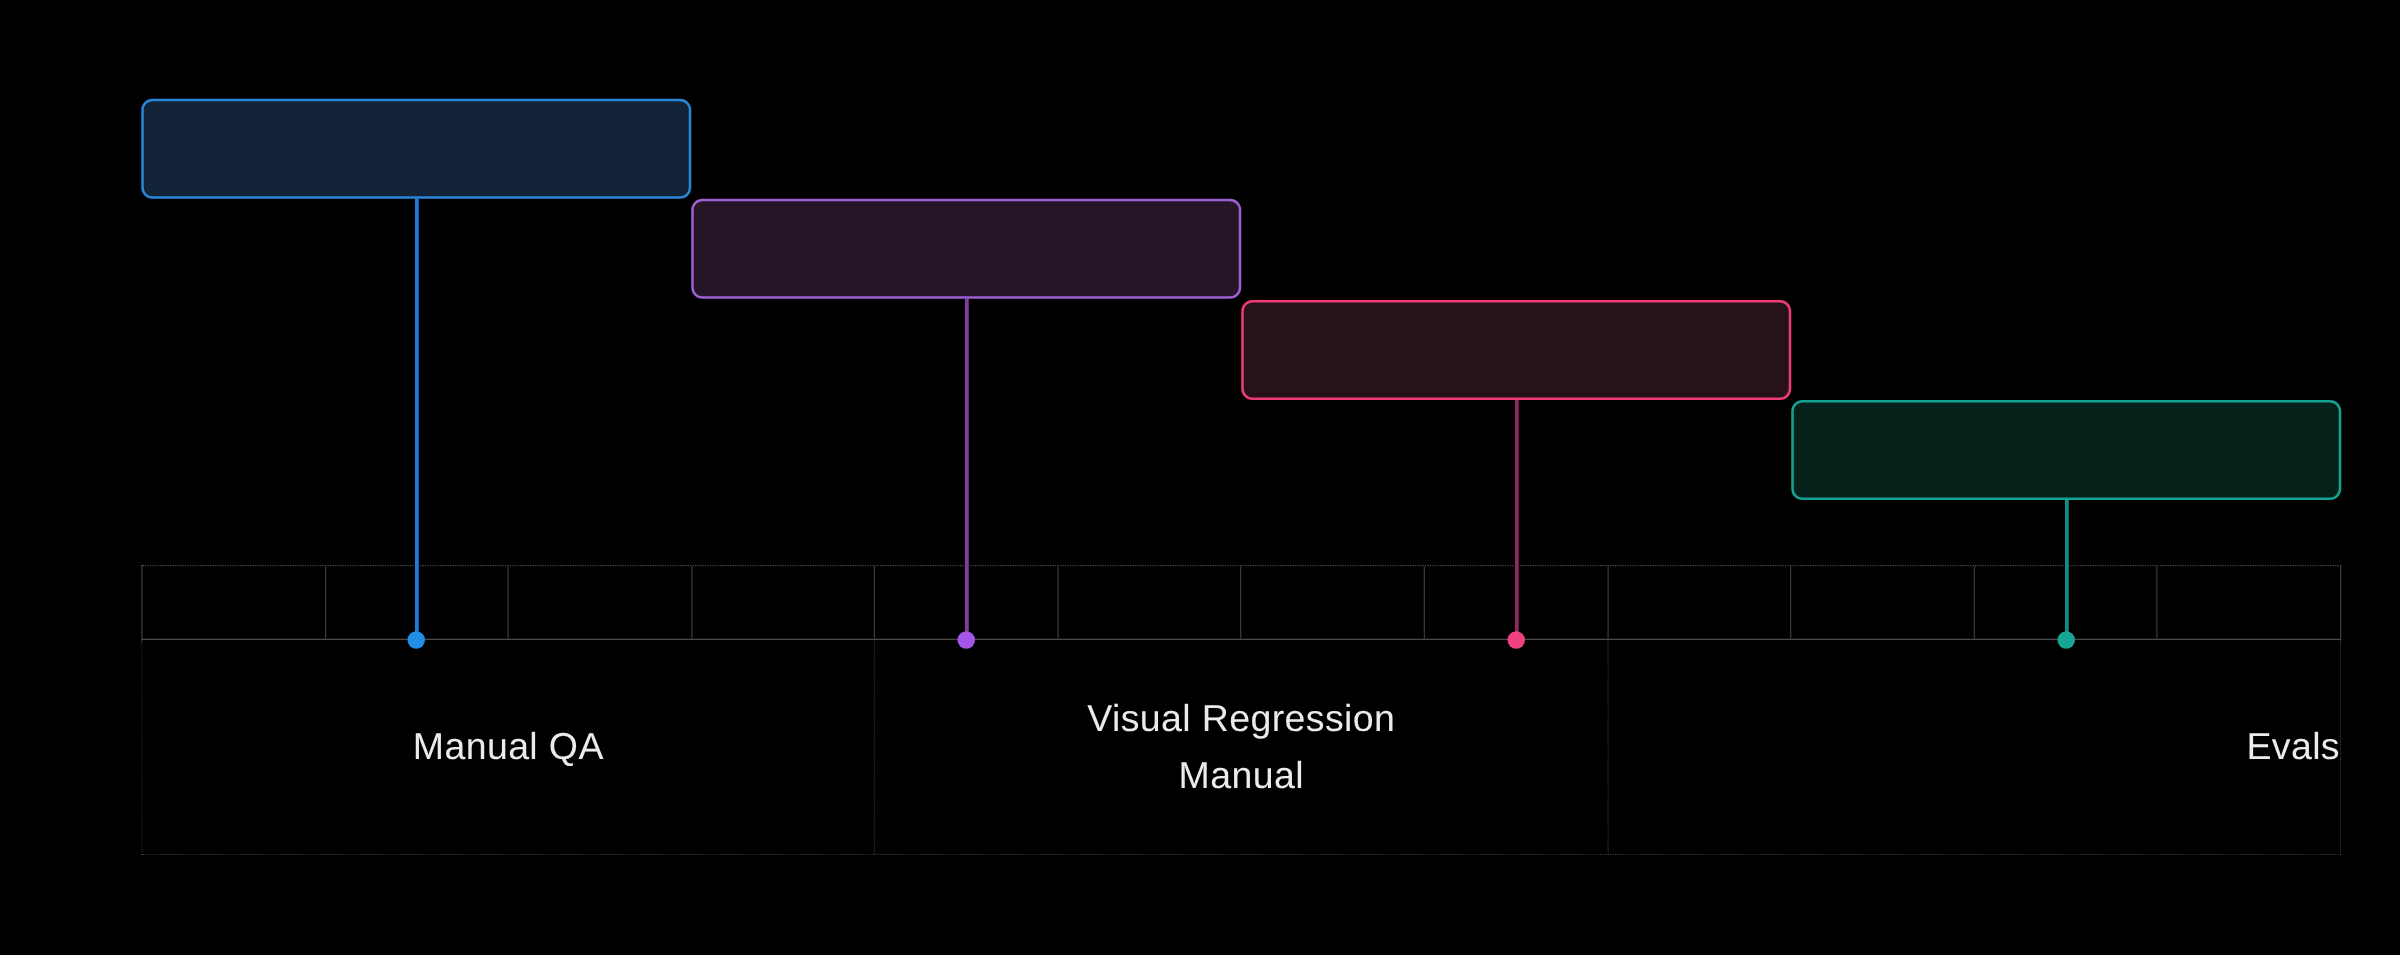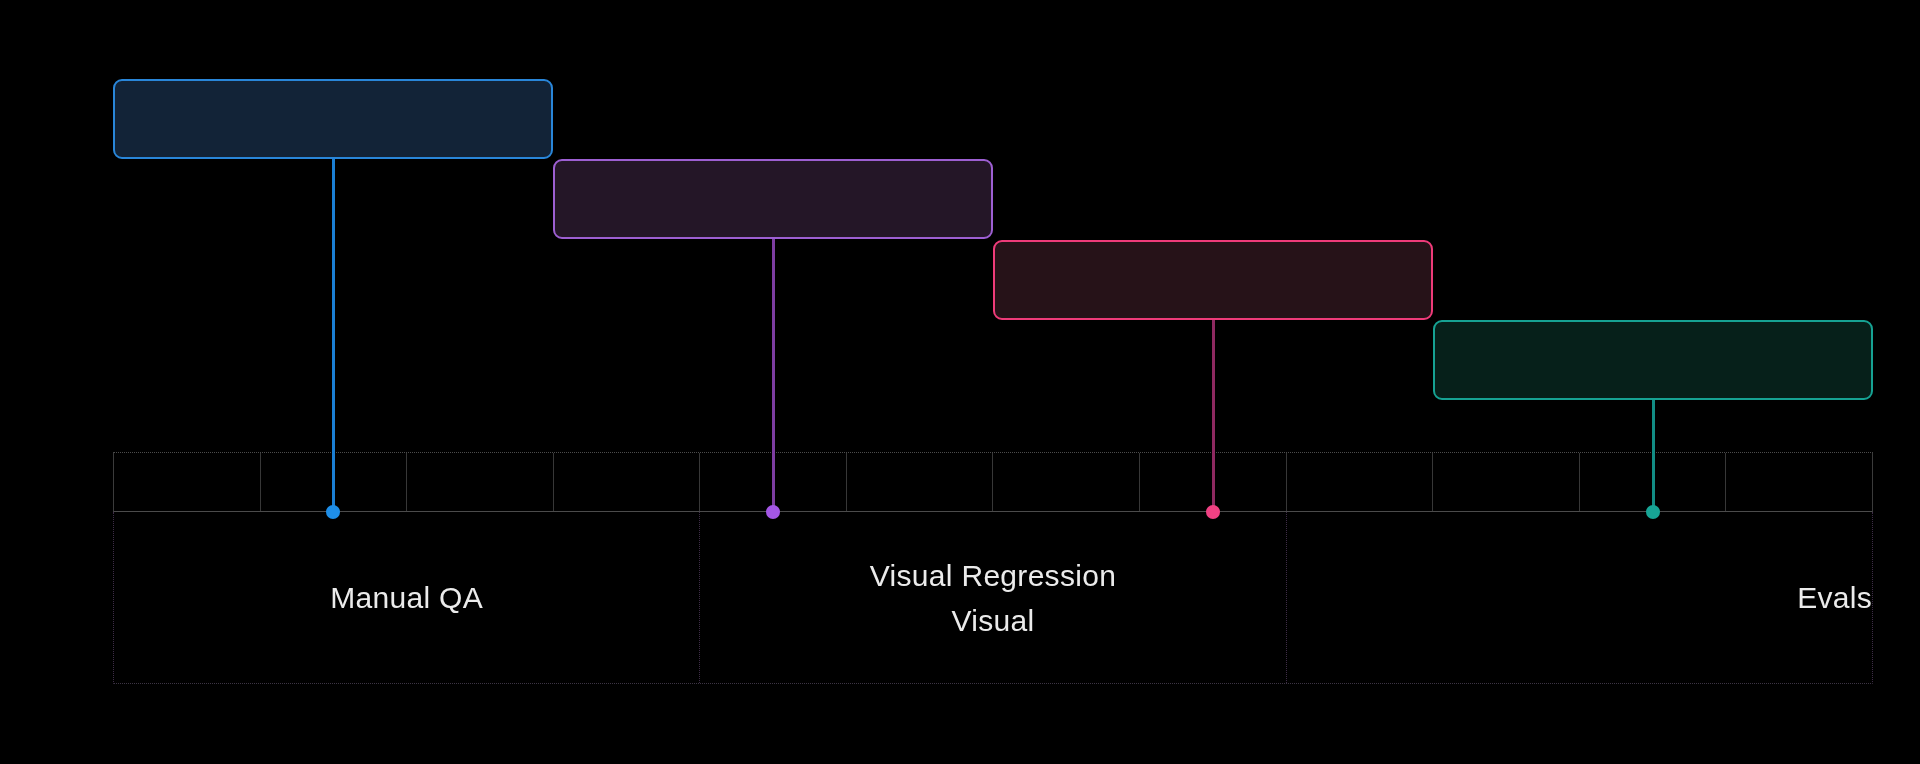--- a/index.html
+++ b/index.html
@@ -111,21 +111,21 @@
     <div class="tick-cell"></div>
   </div>
 
   <div class="label-row" style="color: rgb(235, 235, 235); --label-divider: #3e2d47; border-left-color: rgb(62, 45, 71); border-right-color: rgb(62, 45, 71); border-bottom-color: rgb(60, 52, 68);">
     <div class="label-cell">
       <span class="label-line">Manual QA</span>
 
     </div>
     <div class="label-cell">
       <span class="label-line">Visual Regression</span>
-      <span class="label-line">Visual</span>
+      <span class="label-line">Manual</span>
     </div>
     <div class="label-cell">
       <span class="label-line">Evals</span>
 
     </div>
   </div>
 
 </div>
 
 </body></html>

